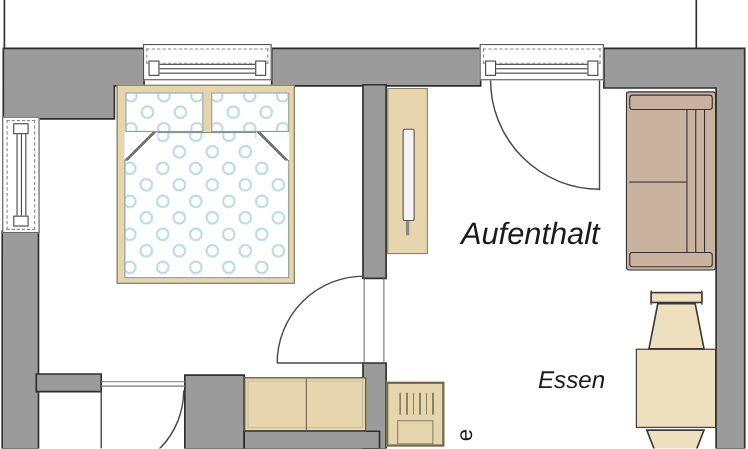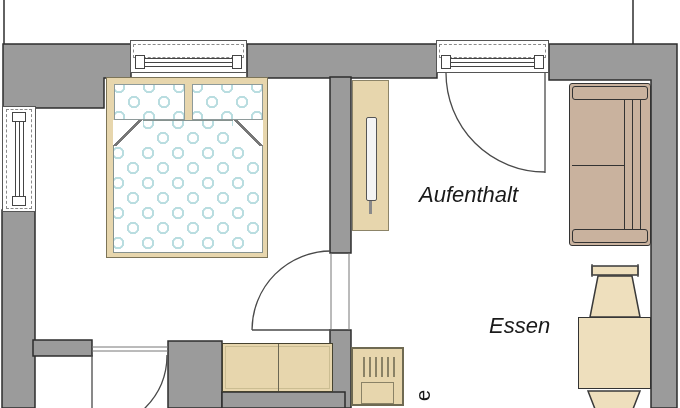--- a/index.html
+++ b/index.html
@@ -78,22 +78,22 @@
   
   .stove{left:351px;top:347px;width:53px;height:59px;background:var(--furn-beige,#e5d3a9);
          border:2px solid #6f6a52;}
   .stove .vents{position:absolute;left:10px;top:8px;width:33px;height:20px;
      background:repeating-linear-gradient(90deg,#8a8266 0 1.5px,rgba(0,0,0,0) 1.5px 6px);}
   .stove .drawer{position:absolute;left:8px;top:33px;width:33px;height:22px;border:1.5px solid #8a8266;box-sizing:border-box;}
 
   
   .room-label{position:absolute;color:#1a1a1a;font-style:italic;z-index:4;white-space:nowrap;}
   .lbl-bedroom{left:100px;top:280px;width:160px;text-align:center;font-size:24px;}
-  .lbl-lounge{left:419px;top:182px;font-size:22px;}
-  .lbl-dining{left:489px;top:313px;font-size:22px;}
+  .lbl-lounge{left:419px;top:197px;font-size:28px;}
+  .lbl-dining{left:489px;top:333px;font-size:22px;}
   .lbl-vertical{left:418px;top:384px;font-size:20px;font-style:normal;transform:rotate(-90deg);transform-origin:center;}
 </style>
 </head>
 <body>
 
 <div id="plan">
 
   <svg width="680" height="408" viewBox="0 0 680 408" style="z-index:1">
     <path class="wall" d="M3,44 H131 V78 H104 V108 H3 Z"></path>
     <path class="wall" d="M247,44 H437 V78 H247 Z"></path>

